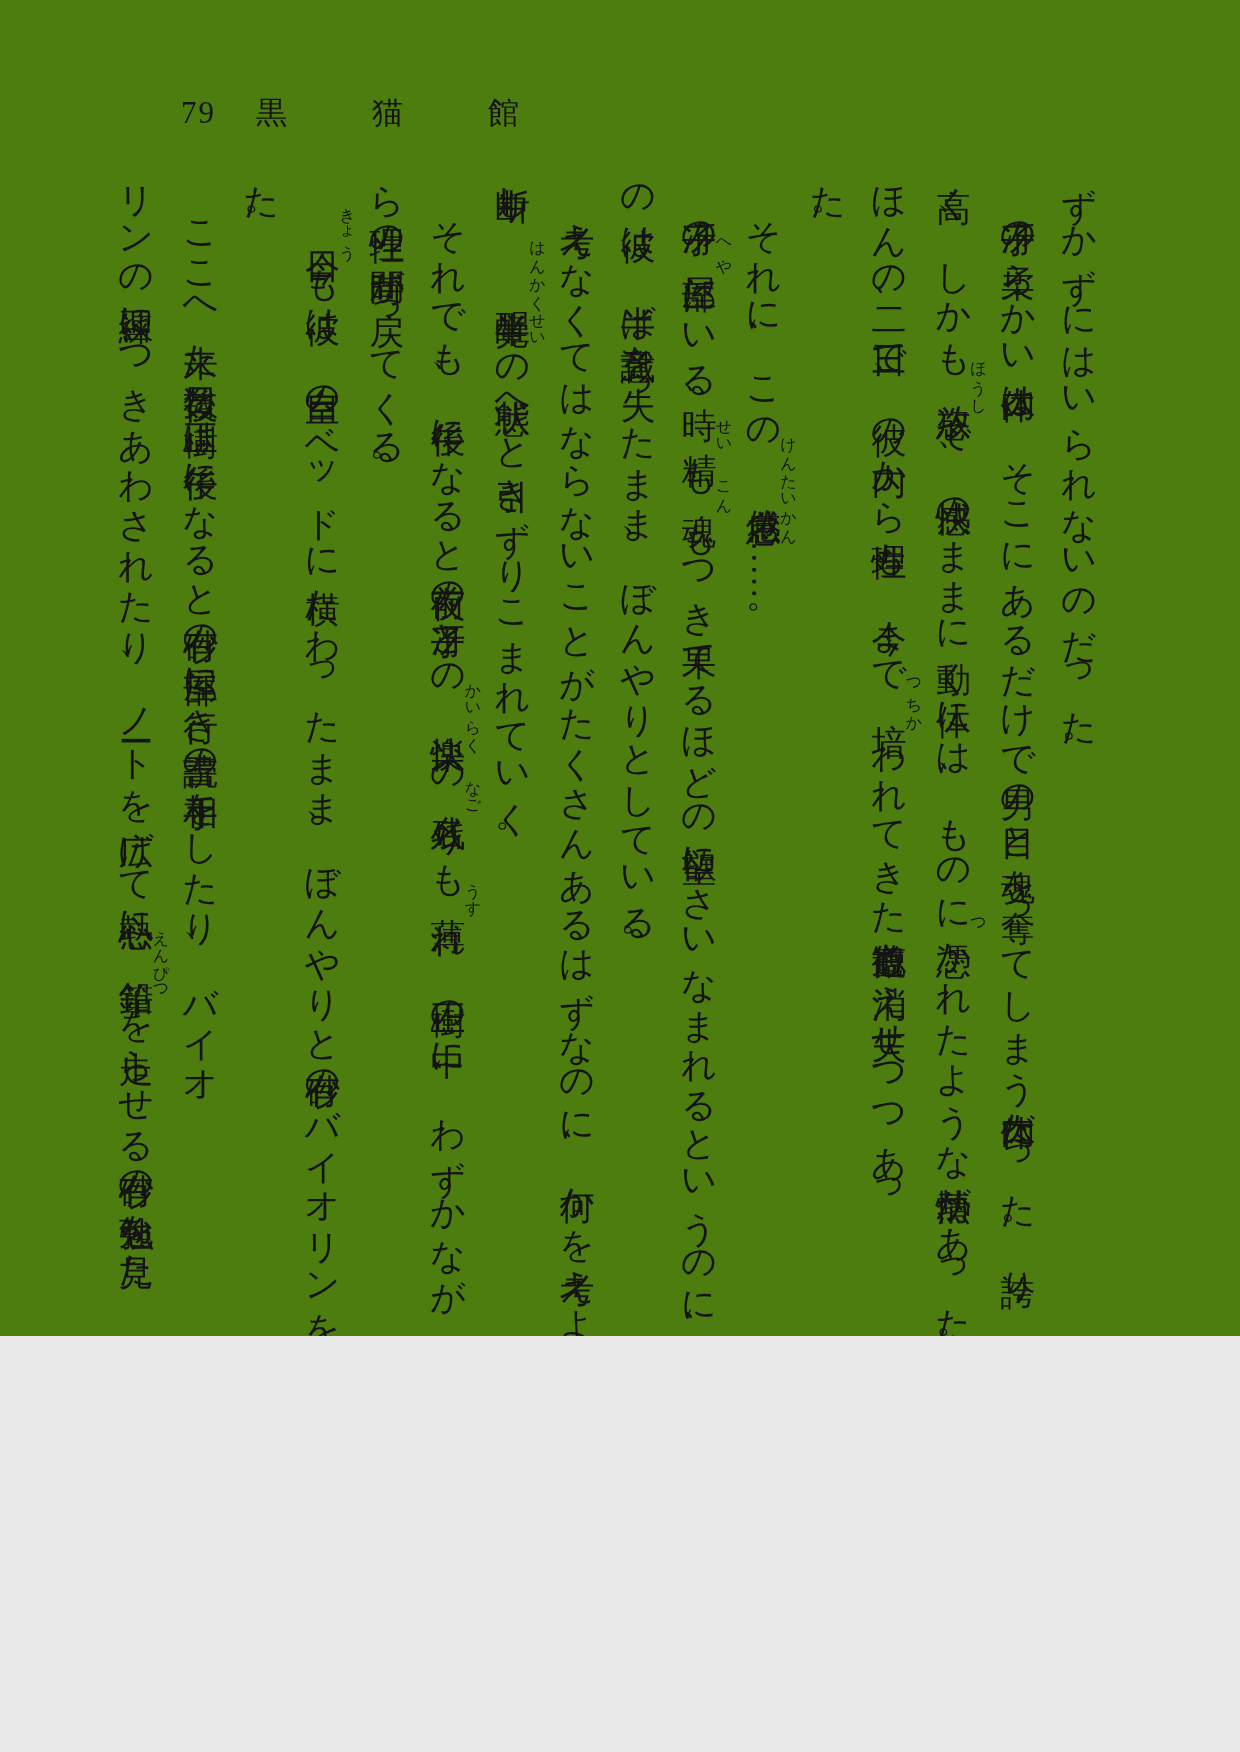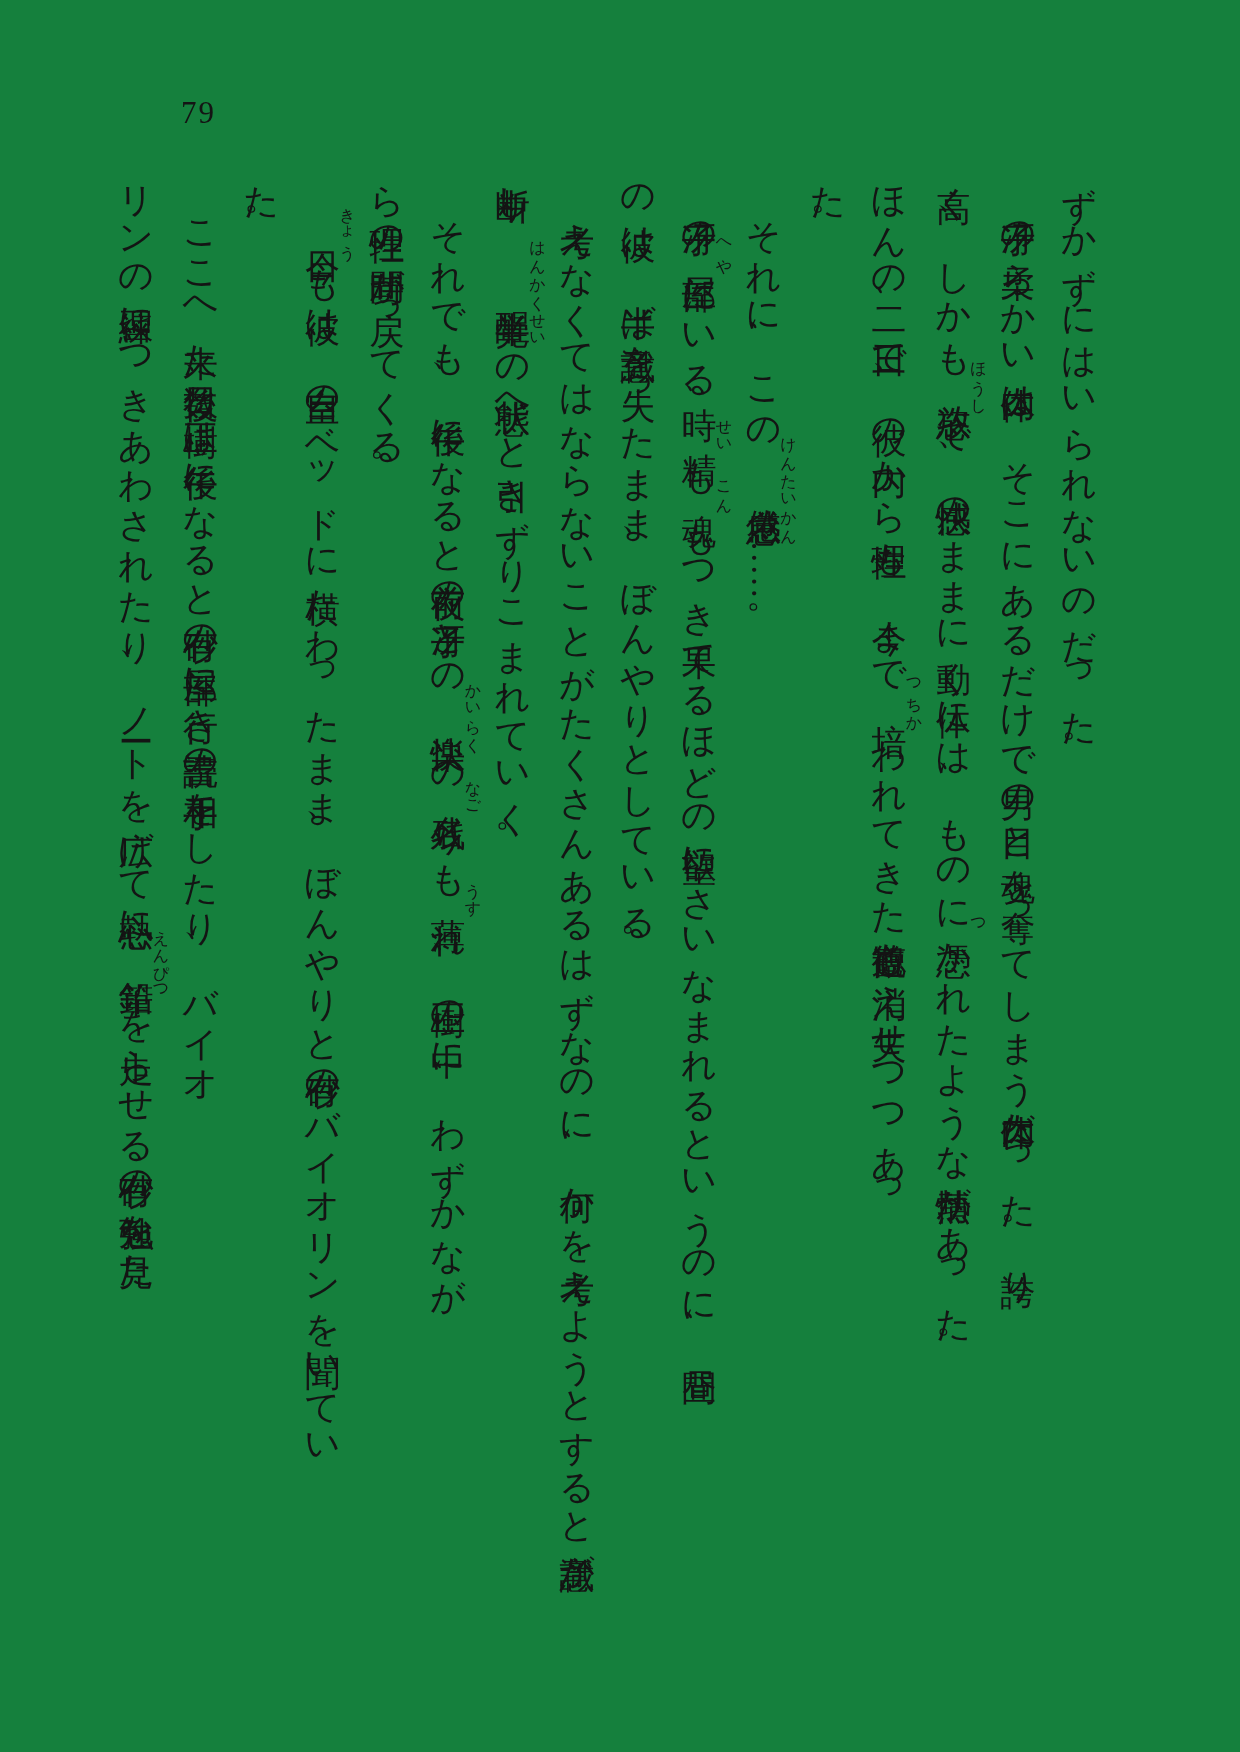--- a/index.html
+++ b/index.html
@@ -3,23 +3,23 @@
 <meta charset="utf-8">
 <style>
   html, body {
     margin: 0;
     padding: 0;
     background: #e8e8e8;
   }
   .page {
     position: relative;
     width: 1240px;
-    height: 1752px;
+    height: 1336px;
     margin: 0 auto;
-    background: #15803d;
+    background: #4d7c0f;
     color: #141414;
     font-family: "Liberation Serif", "DejaVu Serif", serif;
     overflow: hidden;
   }
   
   .running-head {
     position: absolute;
     top: 93px;
     left: 0;
     width: 100%;
@@ -71,20 +71,21 @@
     font-family: "Liberation Serif", "DejaVu Serif", serif;
   }
 </style>
 </head>
 <body>
 
 <div class="page">
 
   <div class="running-head">
     <span class="page-number">79</span>
+    <span class="running-title">黒　猫　館</span>
   </div>
 
   <div class="body-text">
 
   <p class="line">ずかずにはいられないのだった。</p>
       <p class="line indent">冴子の柔らかい肉体は、そこにあるだけで男の目と魂を奪ってしまう肉体だった。誇り</p>
       <p class="line">高く、しかも<ruby>放恣<rt>ほうし</rt></ruby>で、快感のままに動く体には、ものに<ruby>憑<rt>つ</rt></ruby>かれたような熱情があった。</p>
       <p class="line">ほんの二、三日で、彼の内から理性も、今まで<ruby>培<rt>つちか</rt></ruby>われてきた道徳観も消え失せつつあっ</p>
       <p class="line">た。</p>
       <p class="line indent">それに、この<ruby>倦怠感<rt>けんたいかん</rt></ruby>……。</p>

